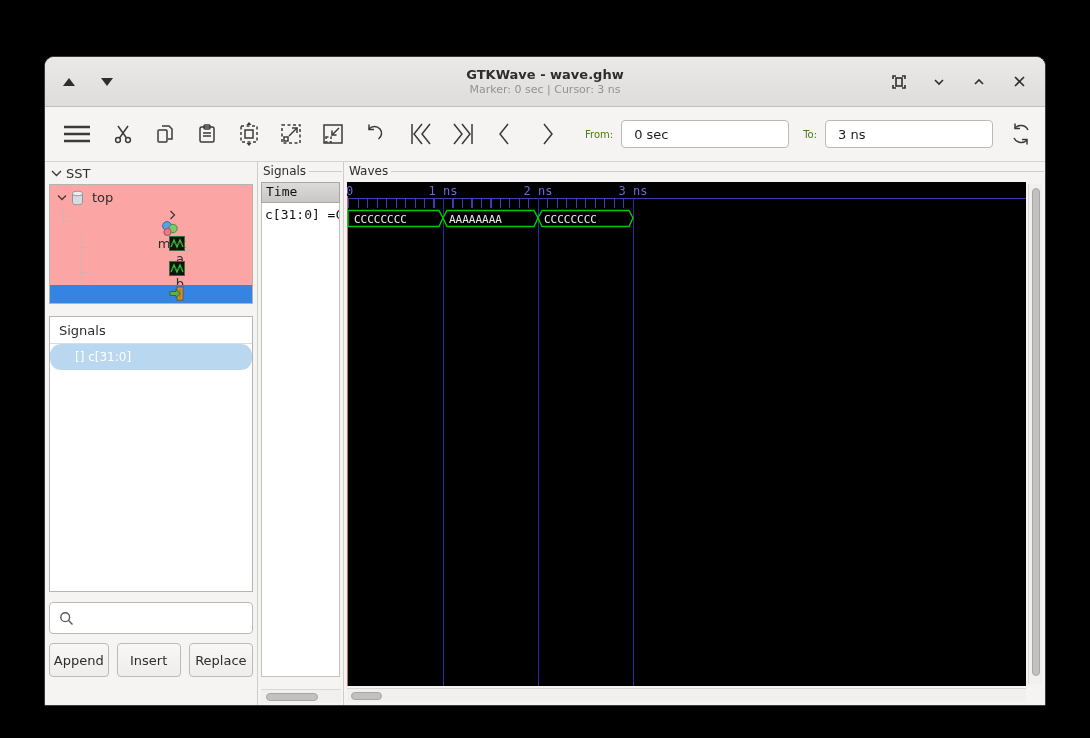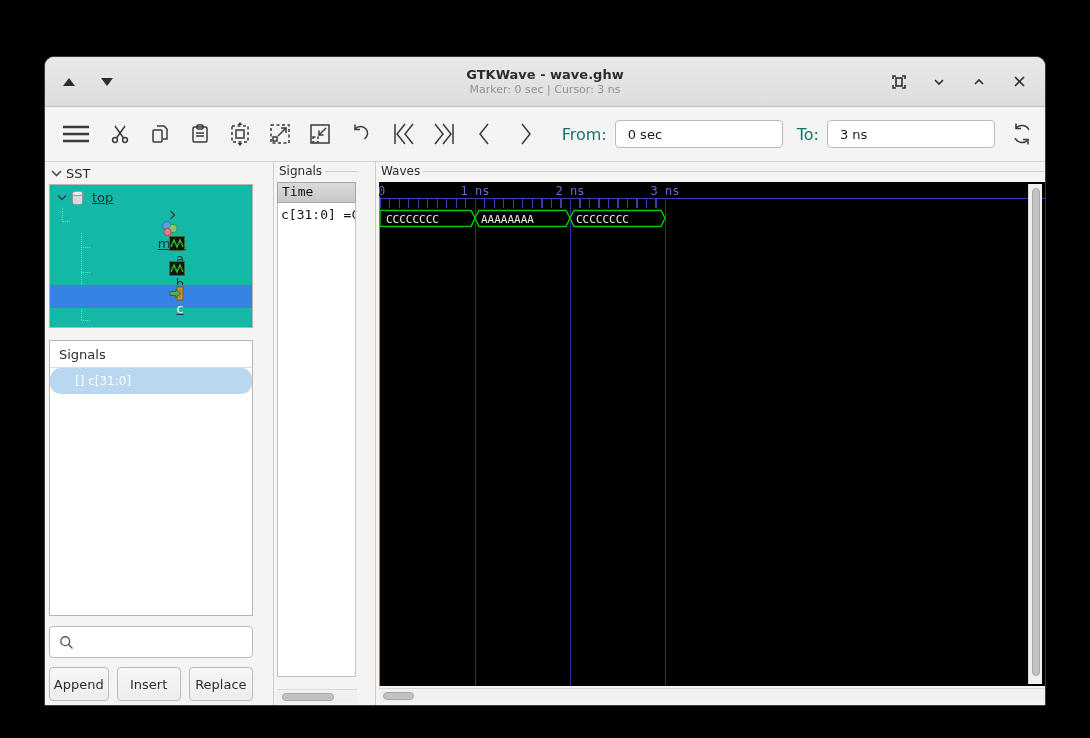--- a/index.html
+++ b/index.html
@@ -13,33 +13,33 @@
   .hb-center { flex:1; text-align:center; }
   .hb-title { font-size:13px; color:#2d2d2d; font-weight:bold; line-height:17px; }
   .hb-sub { font-size:11px; color:#929292; line-height:14px; }
   .hb-right { position:absolute; right:14px; top:0; height:100%; display:flex; align-items:center; gap:16px; }
   .hb-icon svg { display:block; }
 
   
   #toolbar { height:54px; display:flex; align-items:center; background:#f5f4f3; padding-left:14px; }
   .tb-btn { width:38px; height:38px; margin-right:6px; display:flex; align-items:center; justify-content:center; background:transparent; border:none; border-radius:4px; cursor:pointer; }
   .tb-btn svg { display:block; stroke:#3a3a3a; fill:none; stroke-width:1.5; }
-  .tb-label { font-size:16px; color:#0f766e; margin:0 8px 0 14px; }
+  .tb-label { font-size:10px; color:#4d7c0f; margin:0 8px 0 14px; }
   .tb-input { width:168px; height:28px; border:1px solid #bcbab7; border-radius:4px; background:#fff; font-size:13px; color:#1c1c1c; padding:0 12px; font-family:inherit; }
   .tb-sep { width:4px; }
 
   
-  #main { display:flex; height:545px; border-top:1px solid #d5d3d1;gap:16px; }
+  #main { display:flex; height:545px; border-top:1px solid #d5d3d1; }
   #left-col { width:212px; padding:0 4px; background:#f5f4f3; position:relative; }
   #mid-col { width:86px; background:#f5f4f3; border-left:1px solid #cfcdca; position:relative; }
   #waves-col { flex:1; background:#f5f4f3; border-left:1px solid #cfcdca; position:relative; }
 
   
   .sst-header { height:22px; display:flex; align-items:center; gap:4px; font-size:13px; color:#2d2d2d; padding-left:2px; }
-  #tree-box { position:relative; background:#14b8a6; border:1px solid #b6b4b1; height:144px; overflow:hidden; font-size:13px; color:#2d2d2d;text-decoration:underline; }
+  #tree-box { position:relative; background:#fca5a5; border:1px solid #b6b4b1; height:120px; overflow:hidden; font-size:13px; color:#2d2d2d; }
   .tree-row { height:25px; display:flex; align-items:center; position:relative; }
   .tree-row.selected { background:#3584e4; color:#fff; height:23px; }
   .indent0 { padding-left:4px; } .indent1 { padding-left:22px; } .indent2 { padding-left:42px;flex-direction:column; }
   .expander { width:16px; display:flex; align-items:center; justify-content:center; flex:none; }
   .tree-icon { width:17px; height:16px; margin-right:5px; flex:none; display:flex; align-items:center; }
   .guide { position:absolute; border-color:#b8b8b8; border-style:dotted; border-width:0; }
 
   
   #signals-box { margin-top:12px; background:#fff; border:1px solid #b6b4b1; height:276px; overflow:hidden; }
   .signals-box-header { height:27px; line-height:27px; padding-left:9px; font-size:13px; color:#2d2d2d; border-bottom:1px solid #dedcda; }

